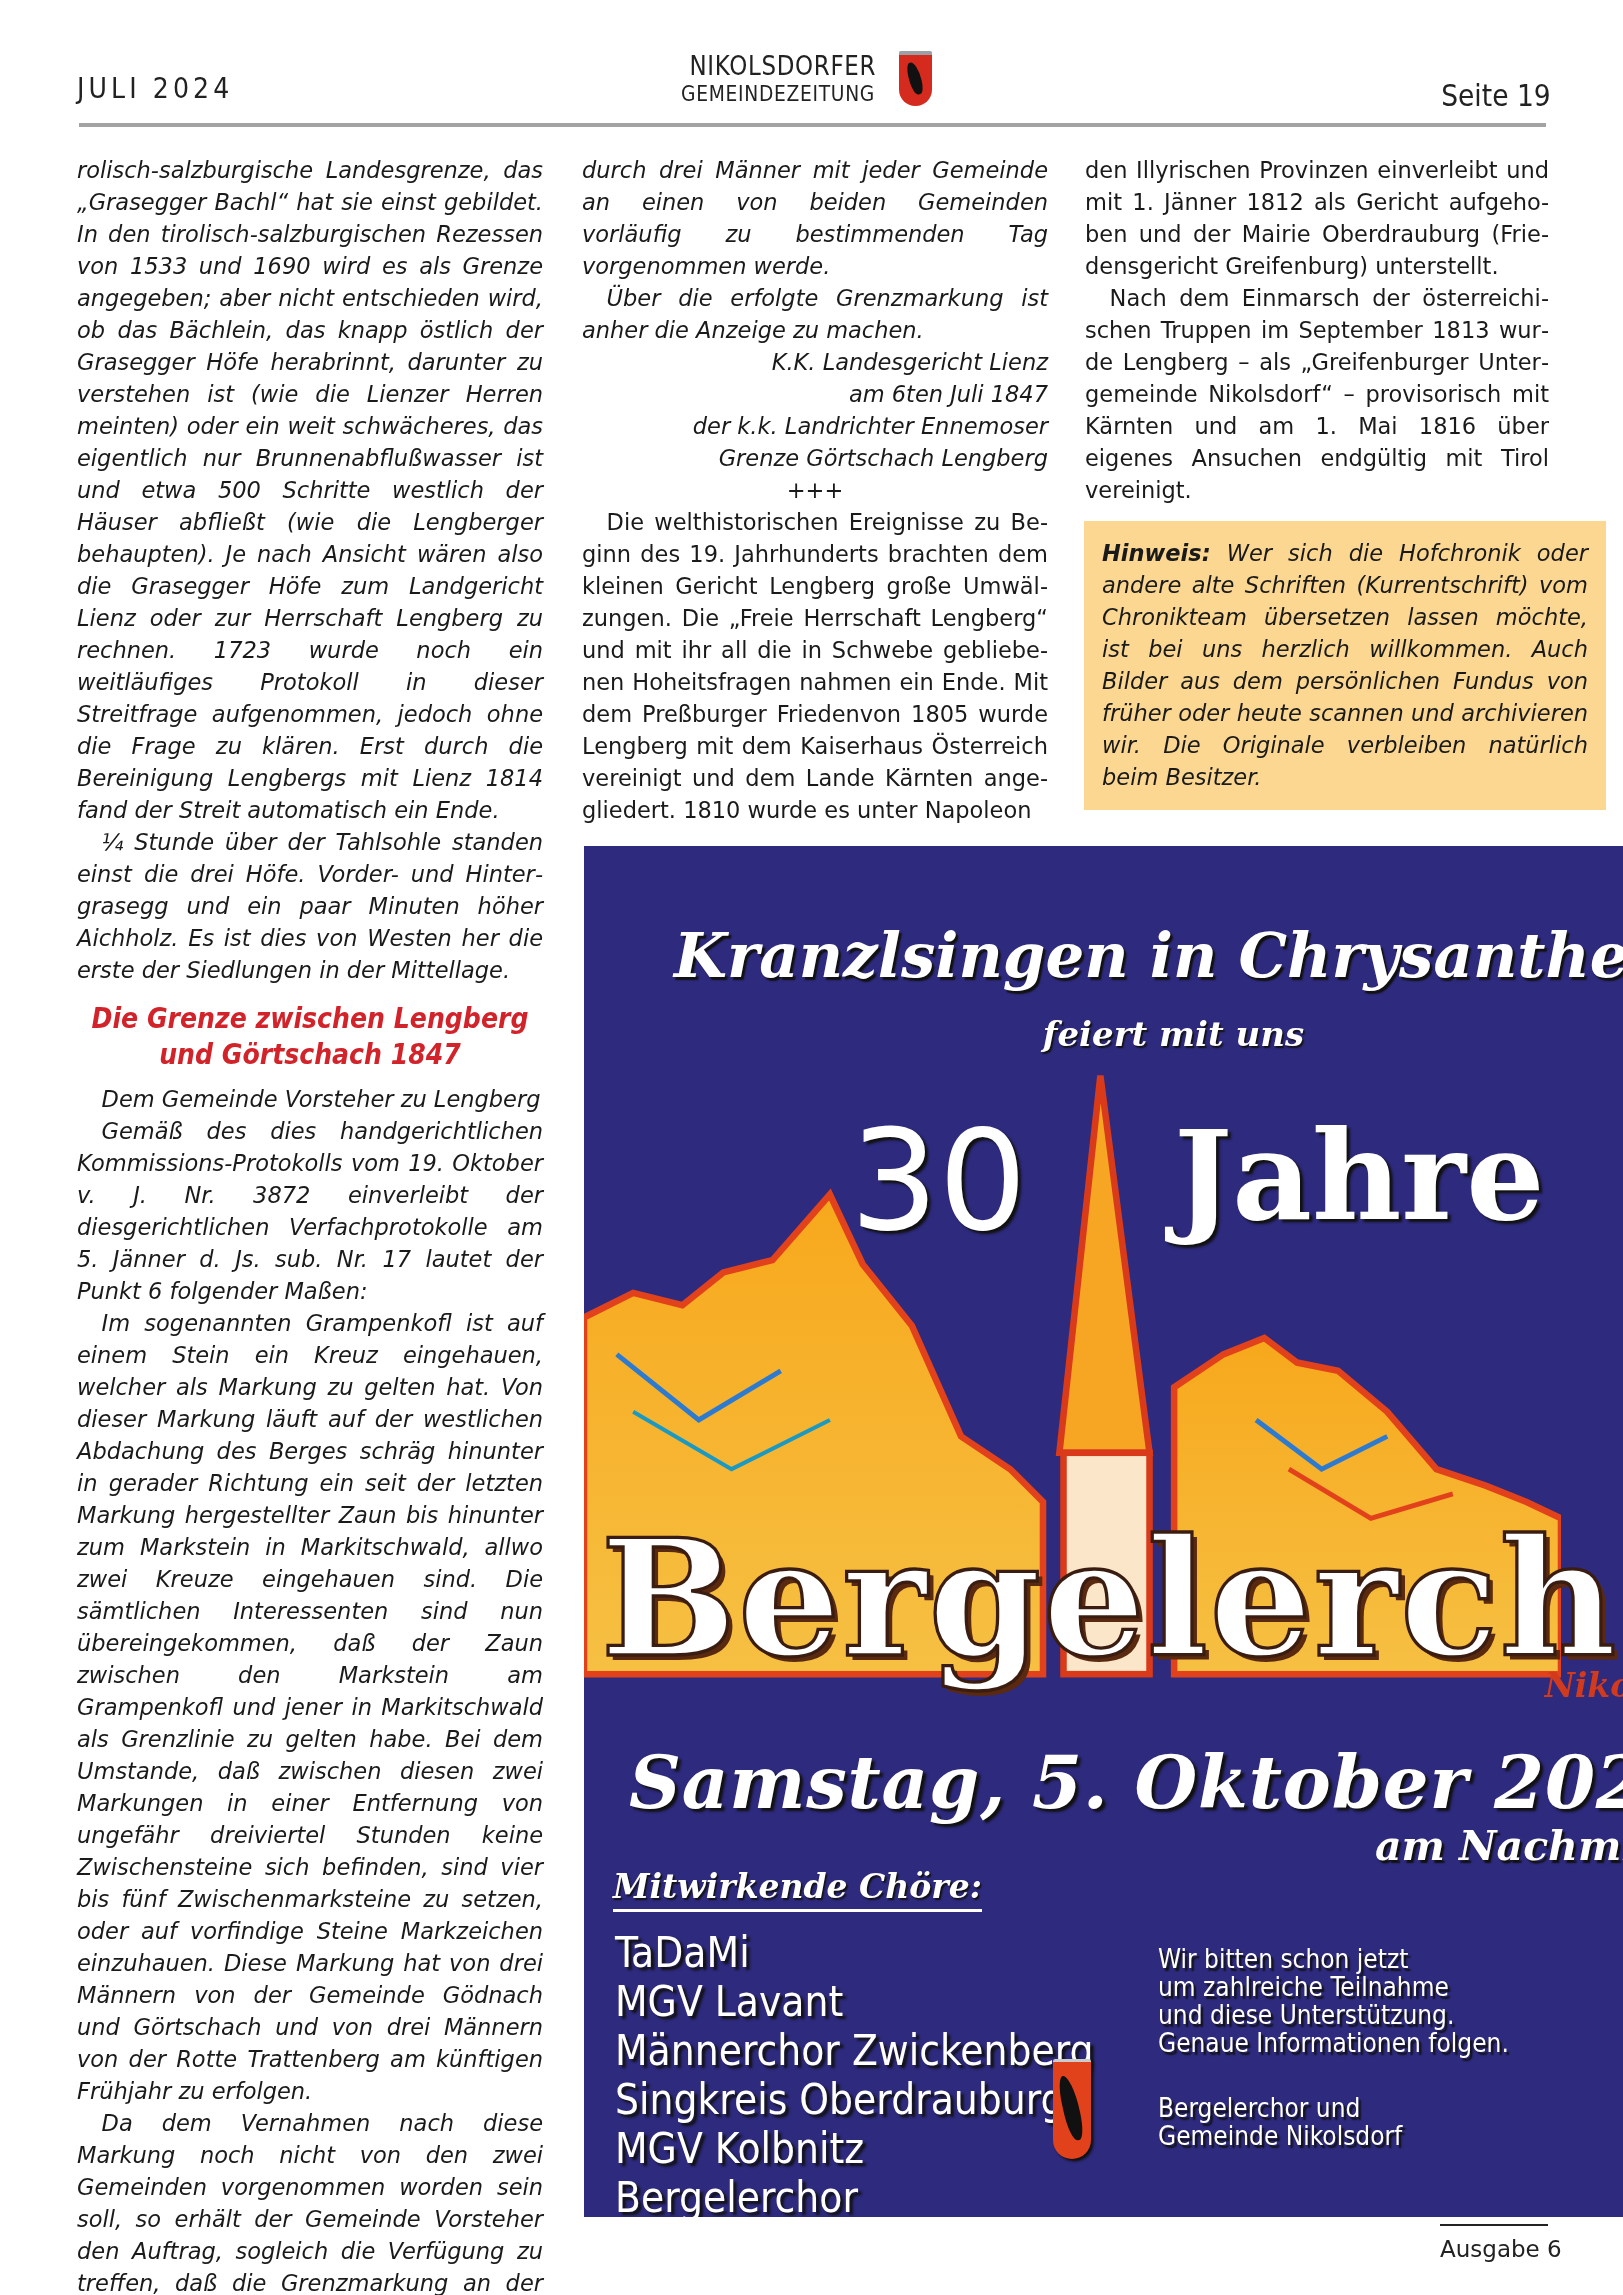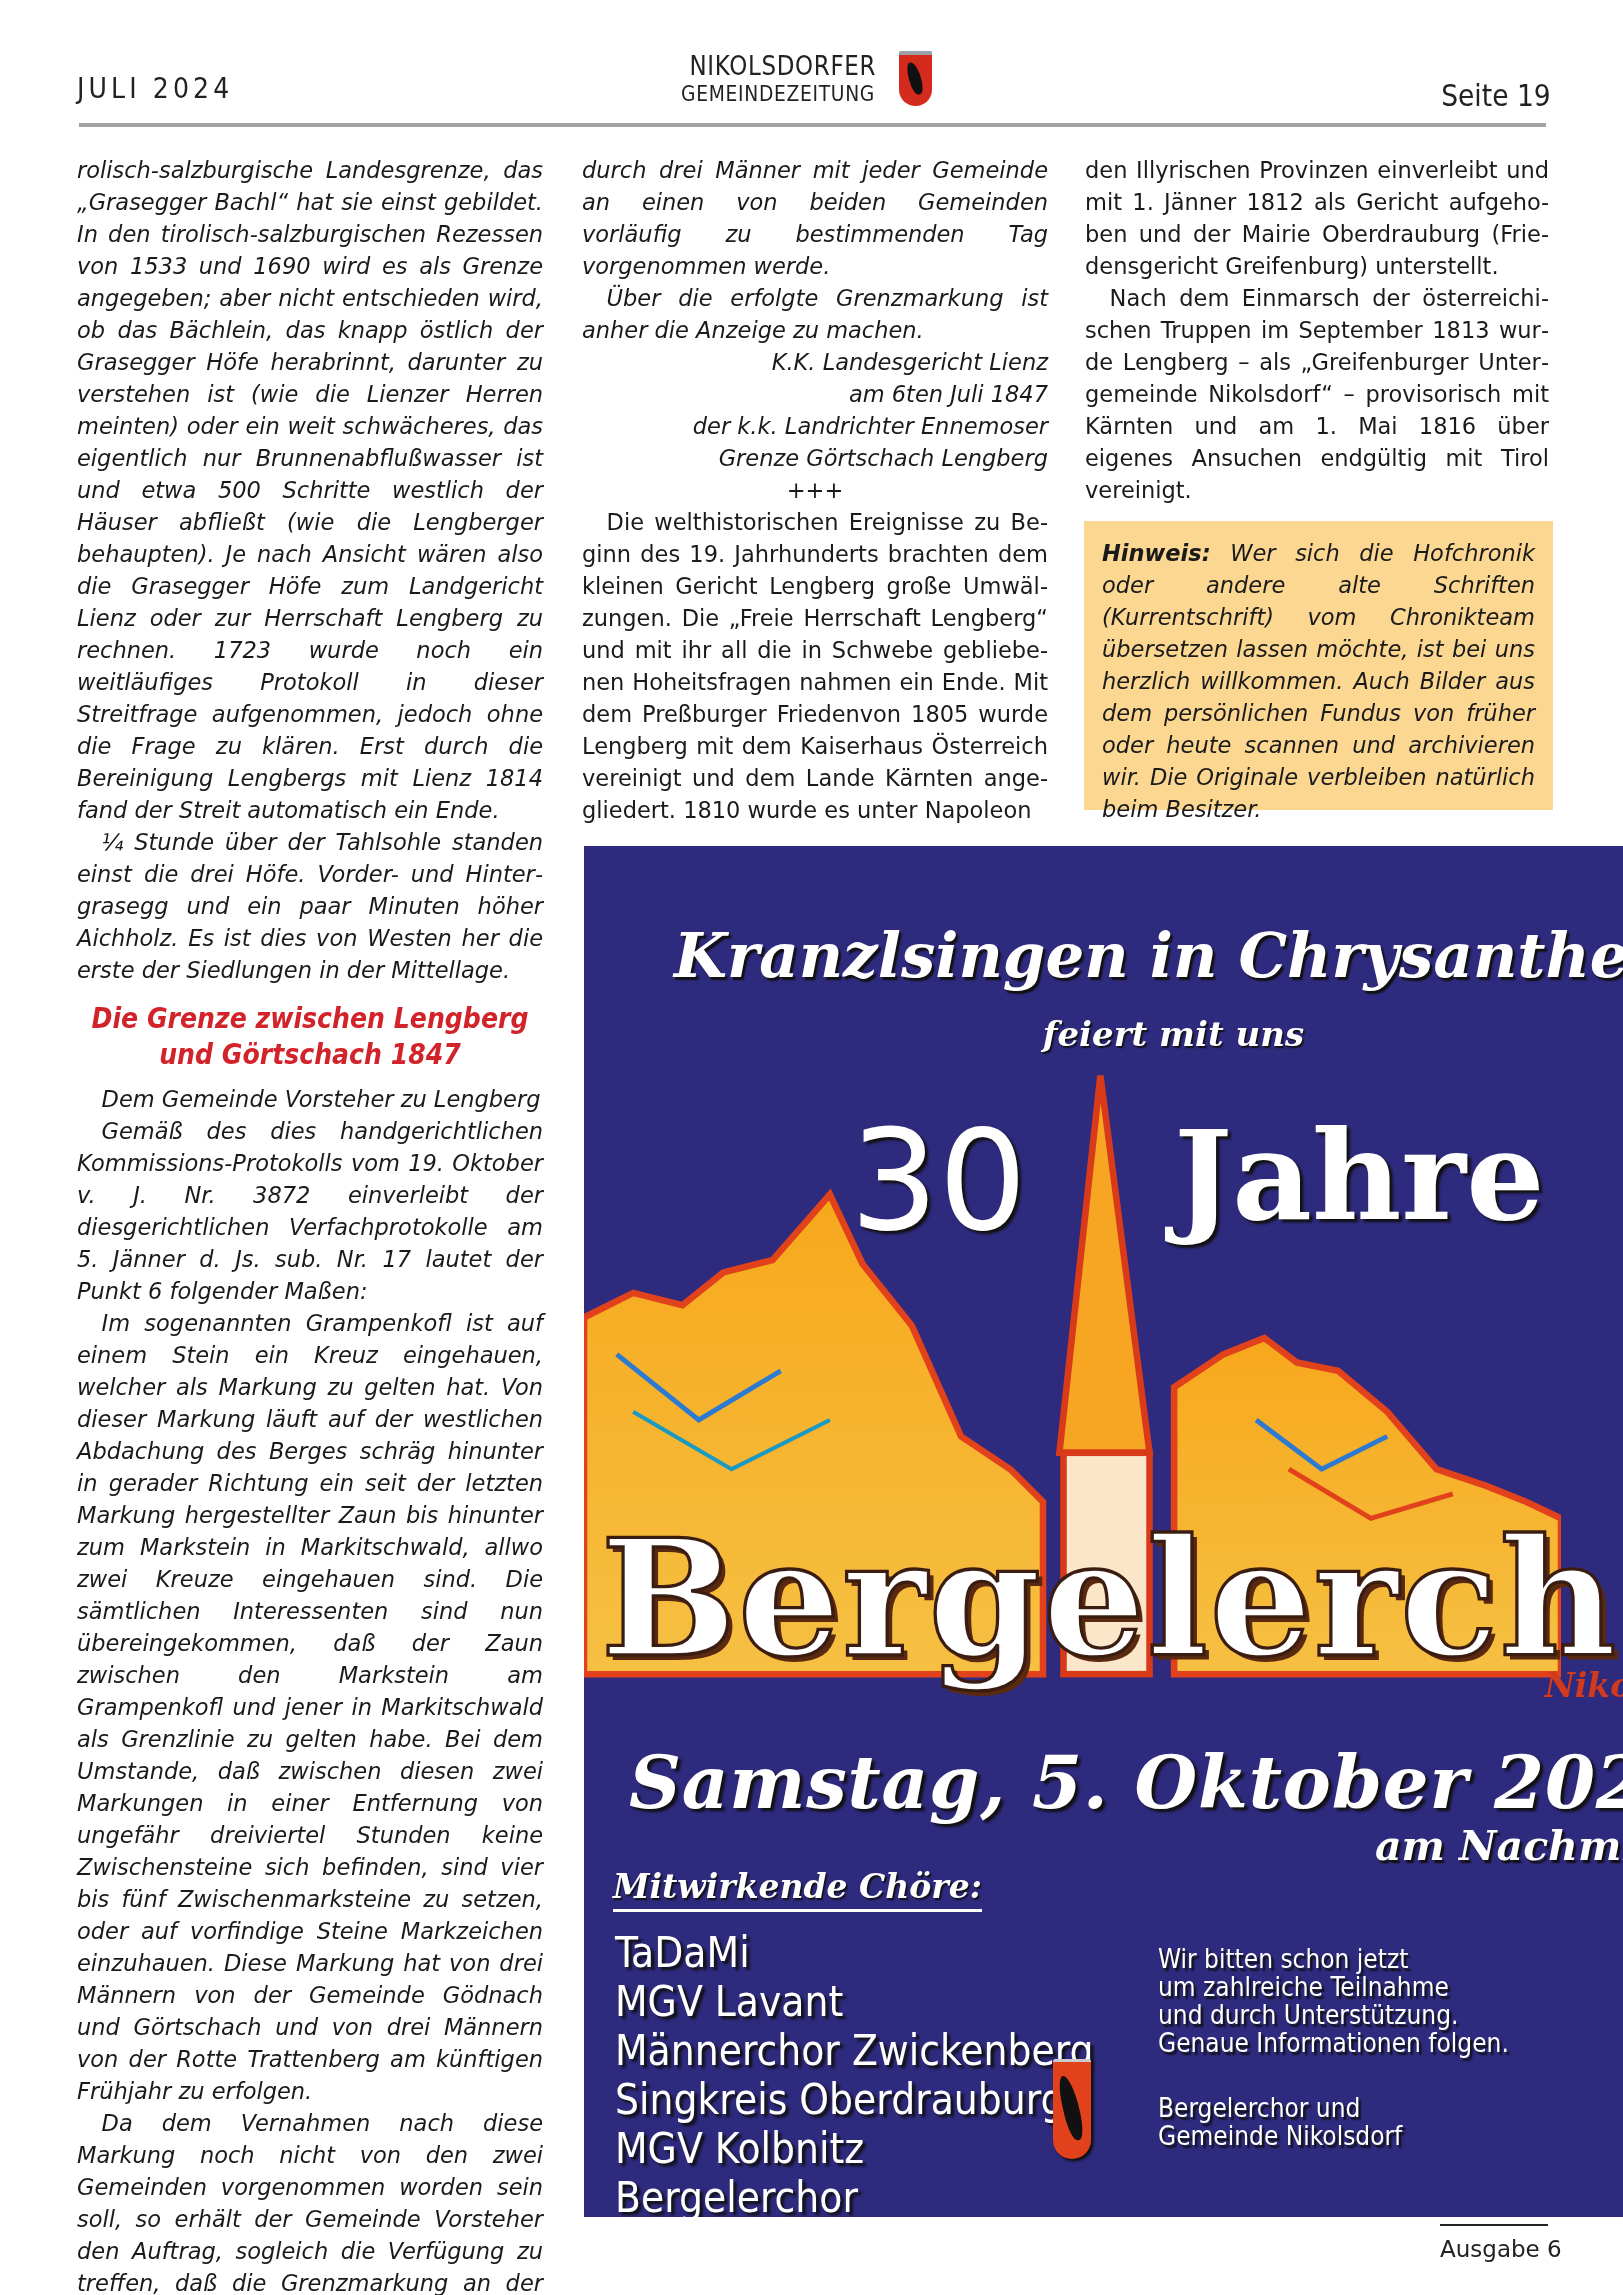--- a/index.html
+++ b/index.html
@@ -16,21 +16,21 @@
   .col{position:absolute;font-size:22.5px;line-height:32px;text-align:justify;hyphens:manual;}
   .col p{margin:0;}
   .col .ind{text-indent:24.6px;}
   .it{font-style:italic;}
   #c1{left:77px;top:154px;width:466px;}
   #c2{left:582px;top:154px;width:466px;}
   #c3{left:1085px;top:154px;width:464px;}
   .right{text-align:right;}
   .center{text-align:center;}
   .h-red{color:#d2232a;font-weight:bold;text-align:center;font-size:28px;line-height:36px;margin:14.8px 0 9.8px 0 !important;font-family:"DejaVu Sans Condensed","DejaVu Sans",sans-serif;}
-  .note{position:absolute;left:1084px;top:521px;width:469px;height:289px;background:#fbd791;box-sizing:border-box;padding:16.4px 18px;font-size:22.5px;line-height:32px;text-align:justify;font-style:italic;}
+  .note{position:absolute;left:1084px;top:521px;width:522px;height:289px;background:#fbd791;box-sizing:border-box;padding:16.4px 18px;font-size:22.5px;line-height:32px;text-align:justify;font-style:italic;}
   .note b{font-style:italic;}
   .poster{position:absolute;left:584px;top:846px;width:1179px;height:1371px;background:#2e2a7e;overflow:hidden;}
   .p-title{position:absolute;left:0;right:0;top:74px;text-align:center;color:#fff;font-family:"DejaVu Serif",serif;font-style:italic;font-size:61px;font-weight:bold;text-shadow:2.5px 2.5px 1.6px #111;}
   .p-sub{position:absolute;left:0;right:0;top:168px;text-align:center;color:#fff;font-family:"DejaVu Serif",serif;font-style:italic;font-size:34px;font-weight:bold;text-shadow:1.6px 1.6px 1.6px #111;}
   .p-30{position:absolute;left:266px;top:254px;color:#fff;font-family:"DejaVu Sans",sans-serif;font-size:139px;text-shadow:3.3px 3.3px 2.5px #111;}
   .p-jahre{position:absolute;left:590px;top:258px;color:#fff;font-family:"DejaVu Serif",serif;font-weight:bold;font-size:123px;text-shadow:3.3px 3.3px 2.5px #111;}
   .p-art{position:absolute;left:0;top:0;width:977px;height:1371px;}
   .p-berg{position:absolute;left:16.4px;right:0;top:672px;color:#fff;font-family:"DejaVu Serif",serif;font-weight:bold;font-size:161px;letter-spacing:1.6px;-webkit-text-stroke:3.3px #3a1d10;line-height:1;text-shadow:4.9px 4.9px 0 #5a2a10;}
   .p-nik{position:absolute;right:23px;top:820px;color:#d13a1c;font-family:"DejaVu Serif",serif;font-style:italic;font-weight:bold;font-size:33px;}
   .p-date{position:absolute;left:45px;right:16.4px;top:894px;color:#fff;font-family:"DejaVu Serif",serif;font-style:italic;font-weight:bold;font-size:72px;text-shadow:3.3px 3.3px 2.5px #111;letter-spacing:0.8px;}
@@ -122,21 +122,21 @@
     <div>TaDaMi</div>
     <div>MGV Lavant</div>
     <div>Männerchor Zwickenberg</div>
     <div>Singkreis Oberdrauburg</div>
     <div>MGV Kolbnitz</div>
     <div>Bergelerchor</div>
   </div>
   <div class="p-info">
     <div>Wir bitten schon jetzt</div>
     <div>um zahlreiche Teilnahme</div>
-    <div>und durch Unterstützung.</div>
+    <div>und diese Unterstützung.</div>
     <div>Genaue Informationen folgen.</div>
   </div>
   <div class="p-crest"></div>
   <div class="p-sign">
     <div>Bergelerchor und</div>
     <div>Gemeinde Nikolsdorf</div>
   </div>
 </div>
 
 <div class="footer-rule"></div>

